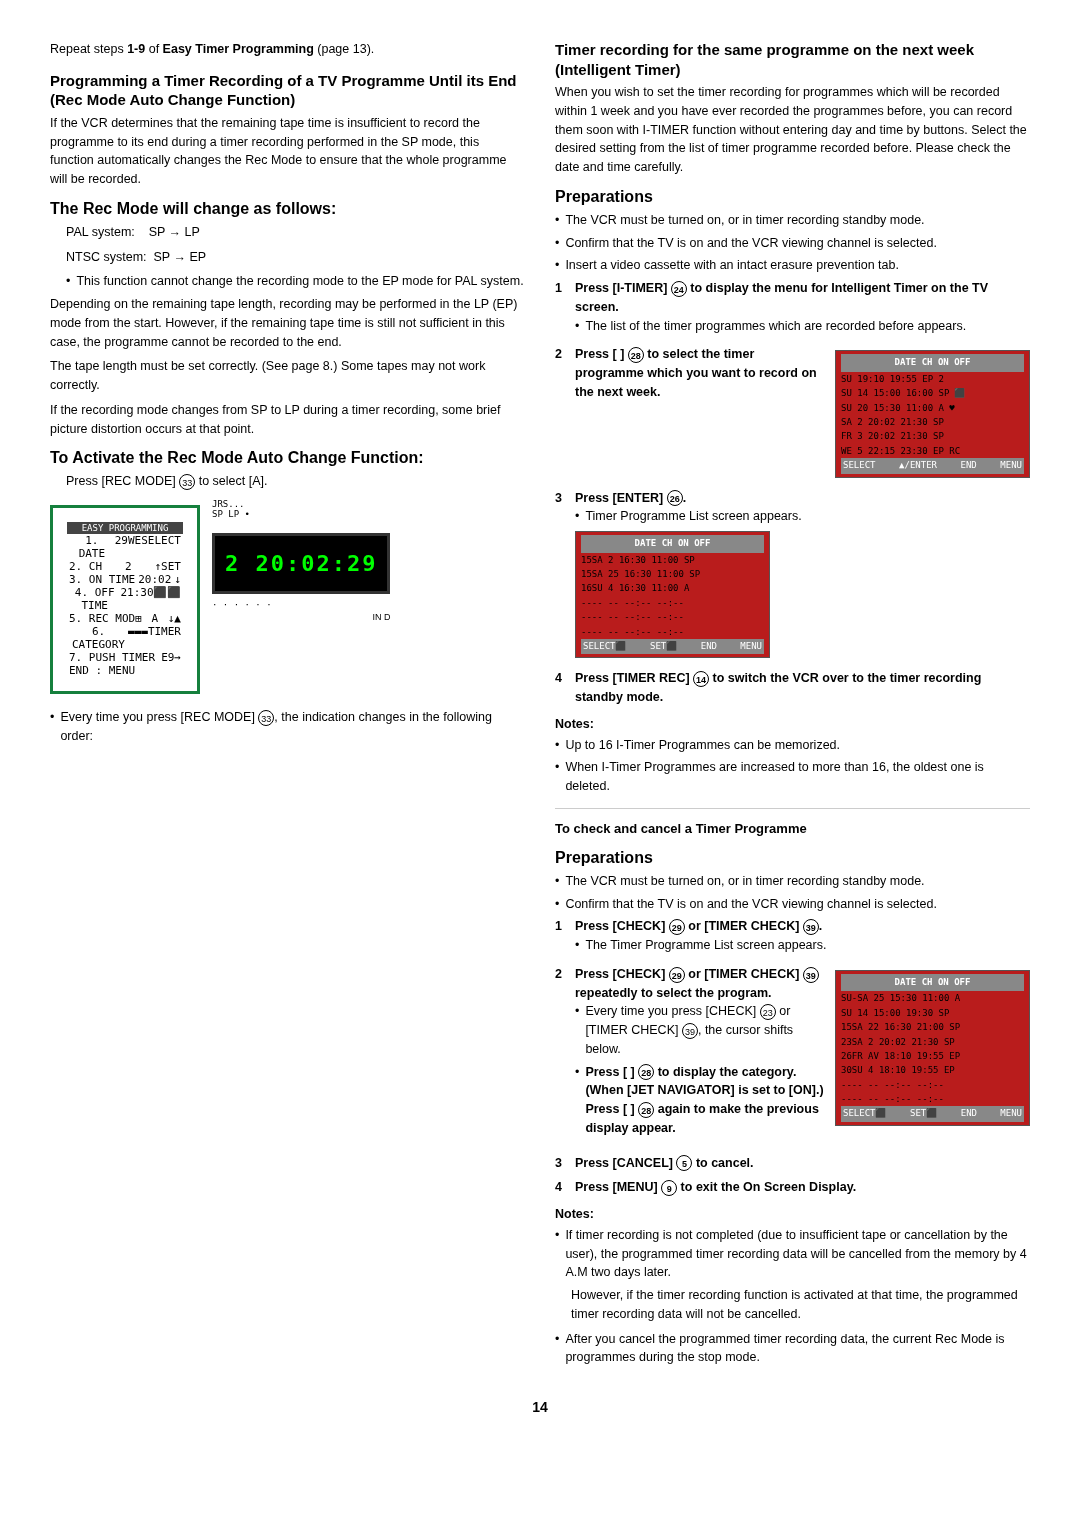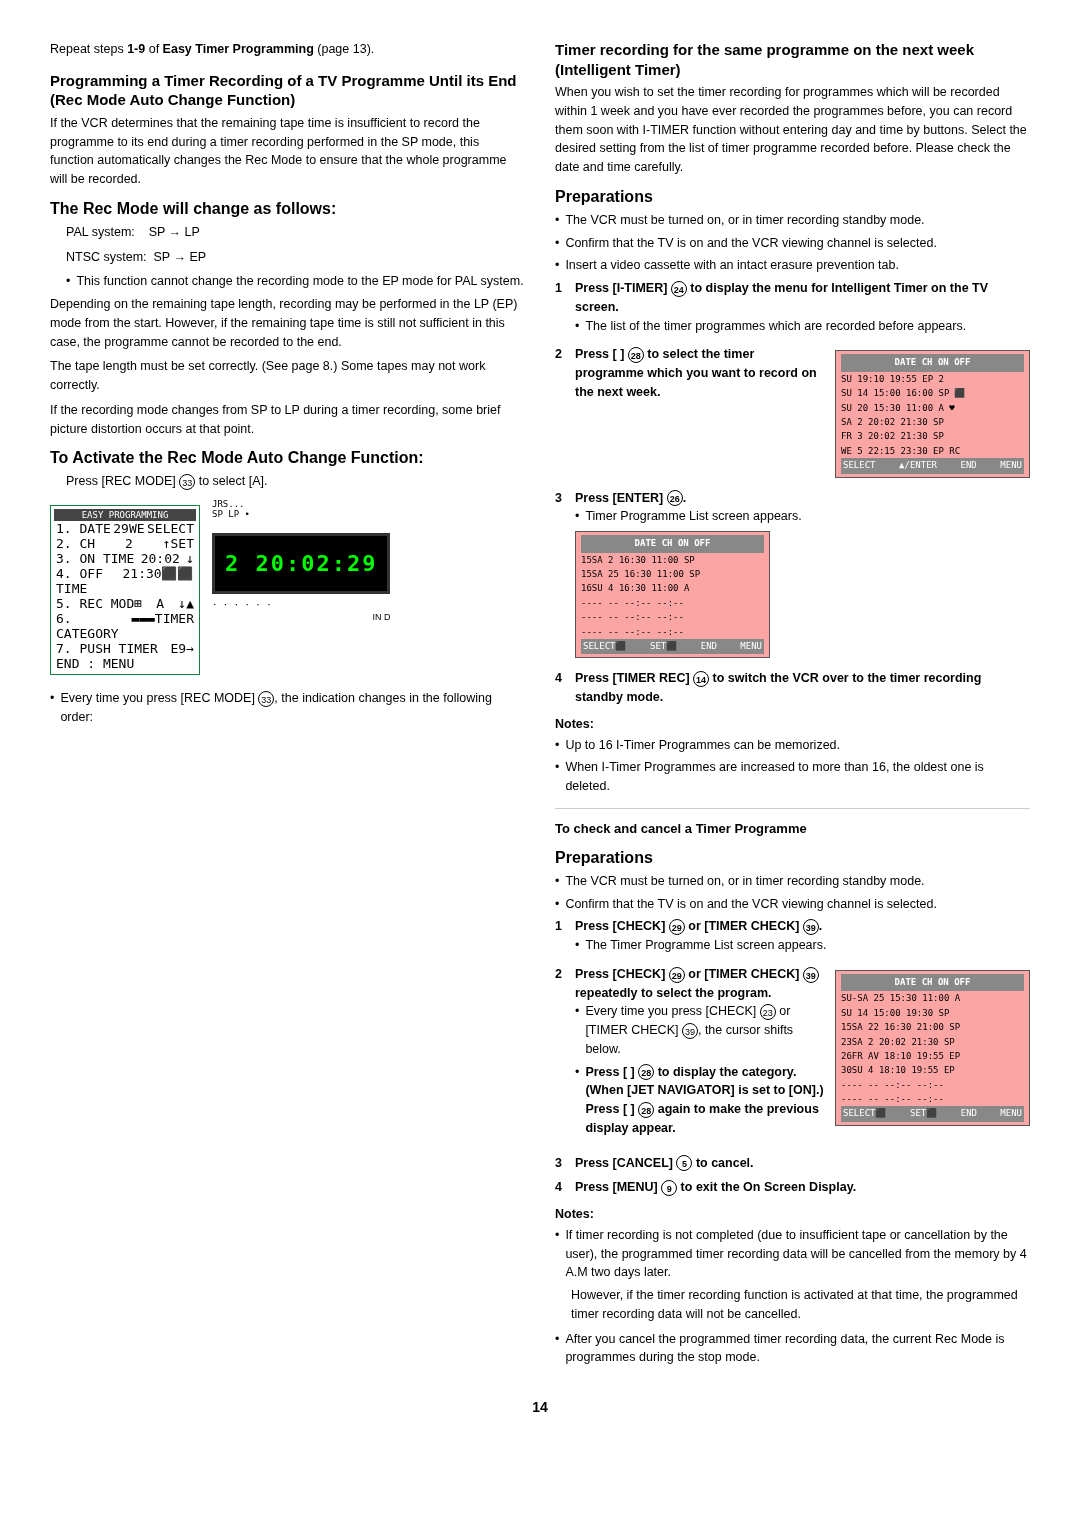--- a/index.html
+++ b/index.html
@@ -93,39 +93,40 @@
     .osd-footer {
       background: #888;
       color: #fff;
       font-size: 9px;
       padding: 1px 2px;
       display: flex;
       justify-content: space-between;
     }
     
     .easy-prog-box {
-      border: 1px solid #15803d;
+      border: 3px solid #15803d;
       width: 150px;
       font-size: 9.5px;
       font-family: monospace;
-      padding: 3px;
+      padding: 14px;
       margin: 6px 0;
     }
     .easy-prog-title {
       background: #444;
       color: #fff;
       text-align: center;
       font-size: 9px;
       padding: 1px;
     }
     .easy-prog-row {
       display: flex;
       justify-content: space-between;
-      font-size: 13px;
+      font-size: 11px;
       padding: 0 2px;
+      text-align: center;
     }
     .display-box {
       border: 3px solid #333;
       background: #000;
       color: #0f0;
       font-size: 22px;
       font-family: monospace;
       font-weight: bold;
       padding: 15px 10px;
       display: inline-block;
@@ -149,21 +150,21 @@
       border-radius: 50%;
       width: 16px;
       height: 16px;
       text-align: center;
       line-height: 16px;
       font-size: 9px;
       vertical-align: middle;
     }
     .small-osd {
       border: 1px solid #555;
-      background: #fca5a5;
+      background: #b91c1c;
       font-size: 9px;
       font-family: monospace;
       padding: 3px 5px;
       margin: 5px 0;
       width: 195px;
       line-height: 1.5;
     }
     .small-osd .osd-header {
       font-size: 9px;
     }

